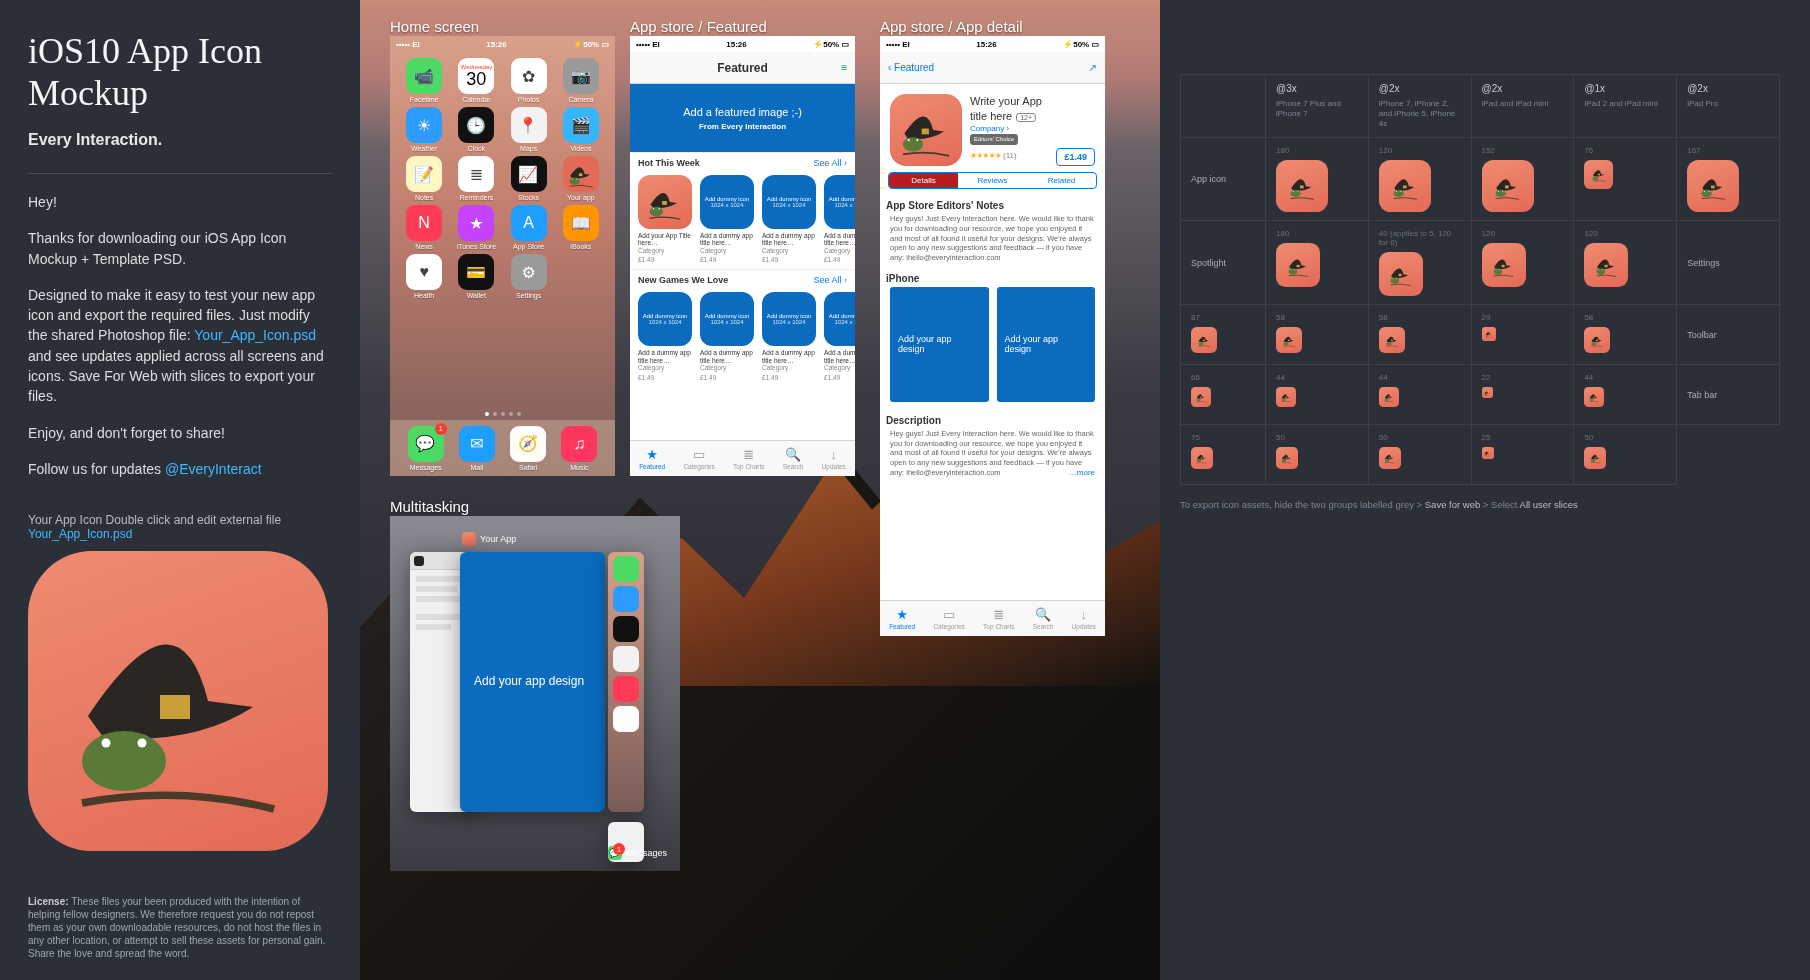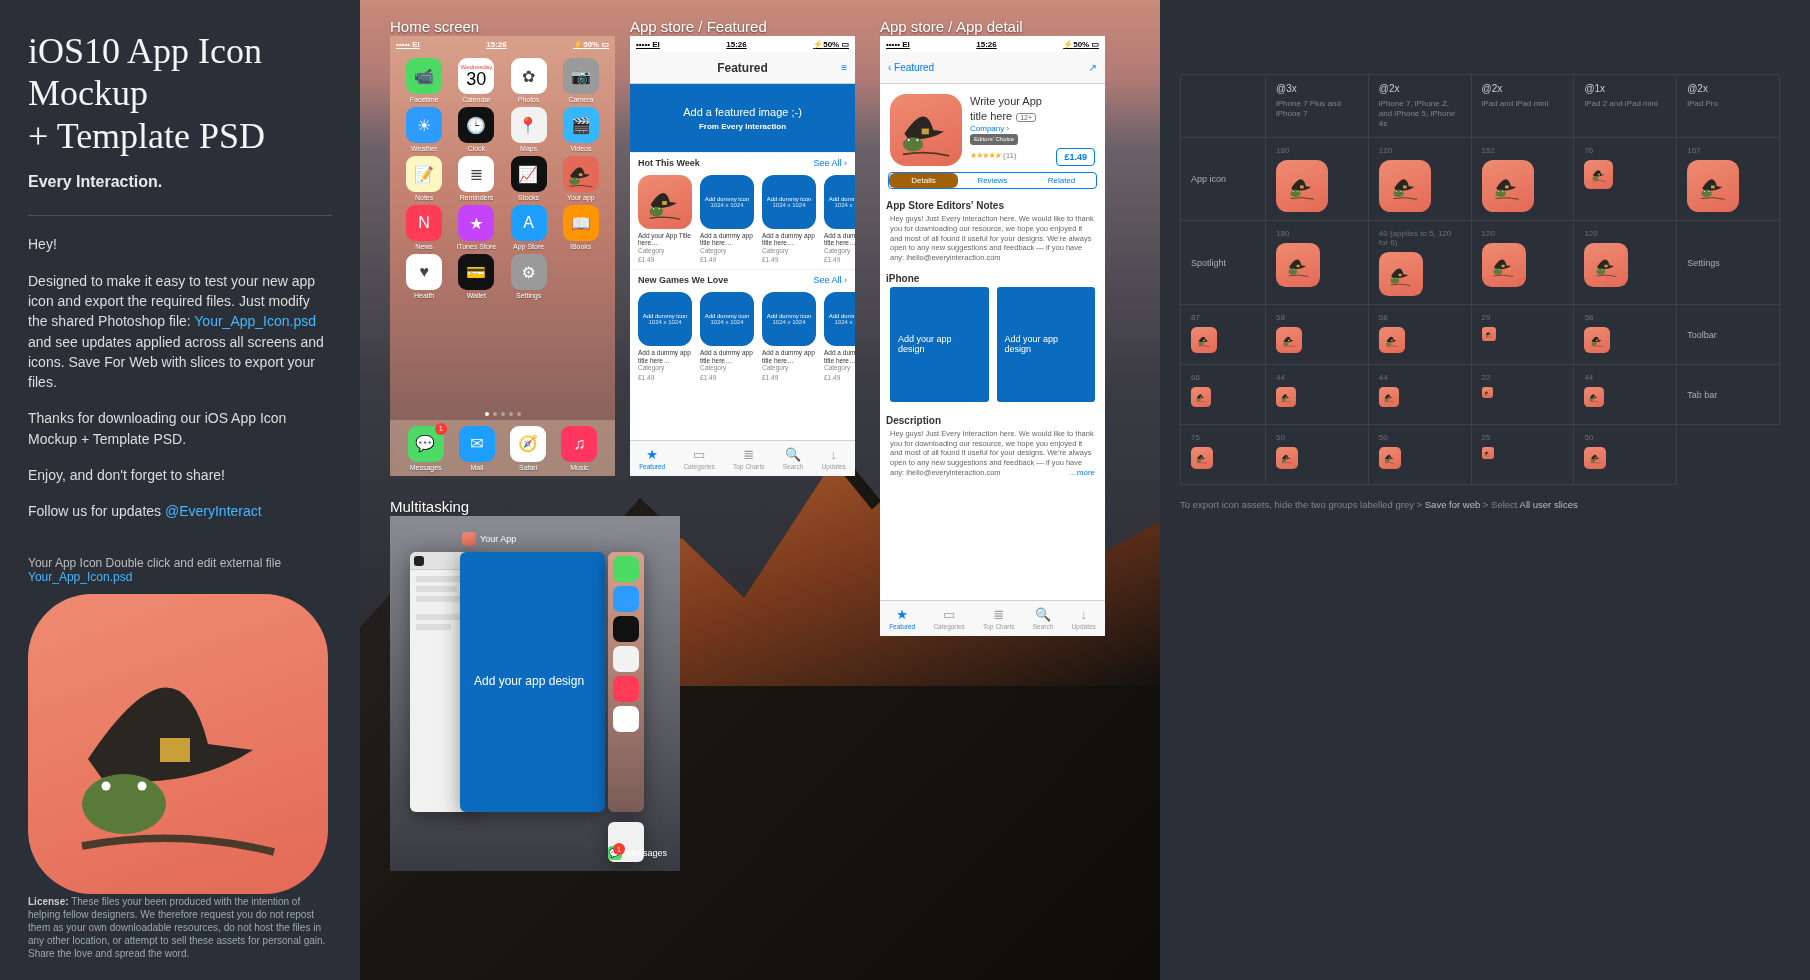--- a/index.html
+++ b/index.html
@@ -19,21 +19,21 @@
   
   .col-mid { width:800px; position:relative; background:linear-gradient(180deg,#c98b7a 0%,#b07a75 8%,#6b6268 15%,#3a3a42 40%,#1a1c22 100%); overflow:hidden; }
   .mountain { position:absolute; left:0; right:0; bottom:0; height:60%; background:linear-gradient(135deg,#2a2423 0%,#1a1712 40%,#0e0d0c 100%); clip-path:polygon(0% 40%,10% 25%,22% 38%,35% 18%,48% 35%,60% 10%,72% 30%,82% 15%,92% 28%,100% 22%,100% 100%,0% 100%); }
   .mountain::before { content:""; position:absolute; top:0; left:40%; width:60%; height:50%; background:linear-gradient(160deg,#d87a3a,#8a3f1e 50%,transparent); opacity:.85; clip-path:polygon(0% 50%,20% 0%,40% 40%,60% 10%,80% 35%,100% 20%,100% 100%,0% 100%); }
   
   .screen-label { position:absolute; font-size:15px; color:#fff; text-shadow:0 1px 2px rgba(0,0,0,.5); }
   .phone { position:absolute; background:#fff; display:flex; flex-direction:column; font-size:9px; color:#333; overflow:hidden; }
   
   
   .home-wallpaper { background:linear-gradient(180deg,#d8a08a 0%,#c27e6e 40%,#7a5c58 100%); position:relative; }
-  .statusbar { height:16px; display:flex; justify-content:space-between; align-items:center; padding:0 6px; font-size:8px; color:#fff; font-weight:600;text-decoration:underline; }
+  .statusbar { height:16px; display:flex; justify-content:space-between; align-items:center; padding:0 6px; font-size:8px; color:#fff; font-weight:600; }
   .statusbar.dark { color:#000; }
   .app-grid { flex:1; display:grid; grid-template-columns:repeat(4,1fr); gap:4px 4px; padding:6px 10px 0 10px; align-content:start; }
   .app { display:flex; flex-direction:column; align-items:center; gap:2px; }
   .app-ico { width:36px; height:36px; border-radius:9px; display:flex; align-items:center; justify-content:center; font-size:16px; }
   .app-lbl { font-size:7px; color:#fff; text-shadow:0 1px 1px rgba(0,0,0,.4); }
   .dock { height:56px; background:rgba(200,170,150,.55); backdrop-filter:blur(4px); display:flex; justify-content:space-around; align-items:center; padding:0 10px; margin-top:auto; }
   .badge { position:absolute; top:-3px; right:-3px; background:#ff3b30; color:#fff; border-radius:8px; min-width:12px; height:12px; font-size:7px; display:flex; align-items:center; justify-content:center; padding:0 3px; }
   .app-rel { position:relative; }
   .page-dots { display:flex; gap:4px; justify-content:center; padding:4px 0; }
   .page-dots span { width:4px; height:4px; border-radius:50%; background:rgba(255,255,255,.4); }
@@ -60,21 +60,21 @@
   .detail-head { display:flex; gap:8px; padding:10px 10px 6px 10px; }
   .detail-ico { width:72px; height:72px; border-radius:16px; background:linear-gradient(160deg,#ef8b72,#e36a56); flex:none; }
   .detail-meta { flex:1; font-size:8px; line-height:1.35; }
   .detail-title { font-size:11px; font-weight:500; }
   .stars { color:#fdb32b; font-size:8px; letter-spacing:-1px; }
   .price-box { border:1px solid #007aff; border-radius:4px; color:#007aff; padding:3px 7px; font-size:9px; align-self:flex-end; margin-top:auto; font-weight:600; }
   .age-badge { border:1px solid #888; border-radius:3px; font-size:7px; padding:0 3px; color:#666; margin-left:4px; }
   .ed-choice { background:#6a6a6a; color:#fff; font-size:6px; padding:1px 4px; border-radius:3px; display:inline-block; }
   .seg { display:flex; margin:0 8px 6px 8px; border:1px solid #007aff; border-radius:4px; overflow:hidden; font-size:8px; }
   .seg div { flex:1; text-align:center; padding:3px 0; color:#007aff; }
-  .seg div.on { background:#a16207; color:#fff;border-radius:6px; }
+  .seg div.on { background:#b91c1c; color:#fff; }
   .section-title { font-size:10px; font-weight:600; padding:5px 10px 3px 6px; }
   .desc-text { font-size:7.5px; color:#666; padding:0 10px 5px 10px; line-height:1.3; }
   .shots { display:flex; gap:8px; padding:0 10px 8px 10px; }
   .shot { flex:1; height:115px; background:#0b6bbf; color:#fff; border-radius:3px; display:flex; align-items:center; padding:8px; font-size:9px; }
   .more { color:#007aff; font-size:8px; float:right; }
   
   
   .multi-bg { background:linear-gradient(180deg,#8a8a92,#3a3a42); }
   .mt-card { position:absolute; border-radius:6px; box-shadow:0 4px 20px rgba(0,0,0,.4); overflow:hidden; }
   .mt-label { position:absolute; display:flex; align-items:center; gap:4px; color:#fff; font-size:9px; }
@@ -115,29 +115,28 @@
       <path d="M18 84 Q50 78 82 86" stroke="#4a3a28" stroke-width="2.5" fill="none"></path>
     </g>
   </defs>
 </svg>
 
 <div class="root">
 
   <div class="col-left">
     <div class="title">
       <span>iOS10 App Icon Mockup</span><br>
-      <span>+ Template PSD</span>
     </div>
     <div class="author">Every Interaction.</div>
     <hr class="hr">
     <p class="para">Hey!</p>
+    <p class="para">Thanks for downloading our iOS App Icon Mockup + Template PSD.</p>
     <p class="para">
       <span>Designed to make it easy to test your new app icon and export the required files. Just modify the shared Photoshop file: </span><span class="psd-link">Your_App_Icon.psd</span><span> and see updates applied across all screens and icons. Save For Web with slices to export your files.</span>
     </p>
-    <p class="para">Thanks for downloading our iOS App Icon Mockup + Template PSD.</p>
     <p class="para">Enjoy, and don't forget to share!</p>
     <p class="para">
       <span>Follow us for updates </span><span class="twitter-link">@EveryInteract</span>
     </p>
     <div class="your-icon-label">
       <span>Your App Icon Double click and edit external file </span><span class="psd-link">Your_App_Icon.psd</span>
     </div>
     <div class="big-icon">
       <svg viewBox="0 0 100 100" width="100%" height="100%">
           <use href="#hat-frog"></use>

